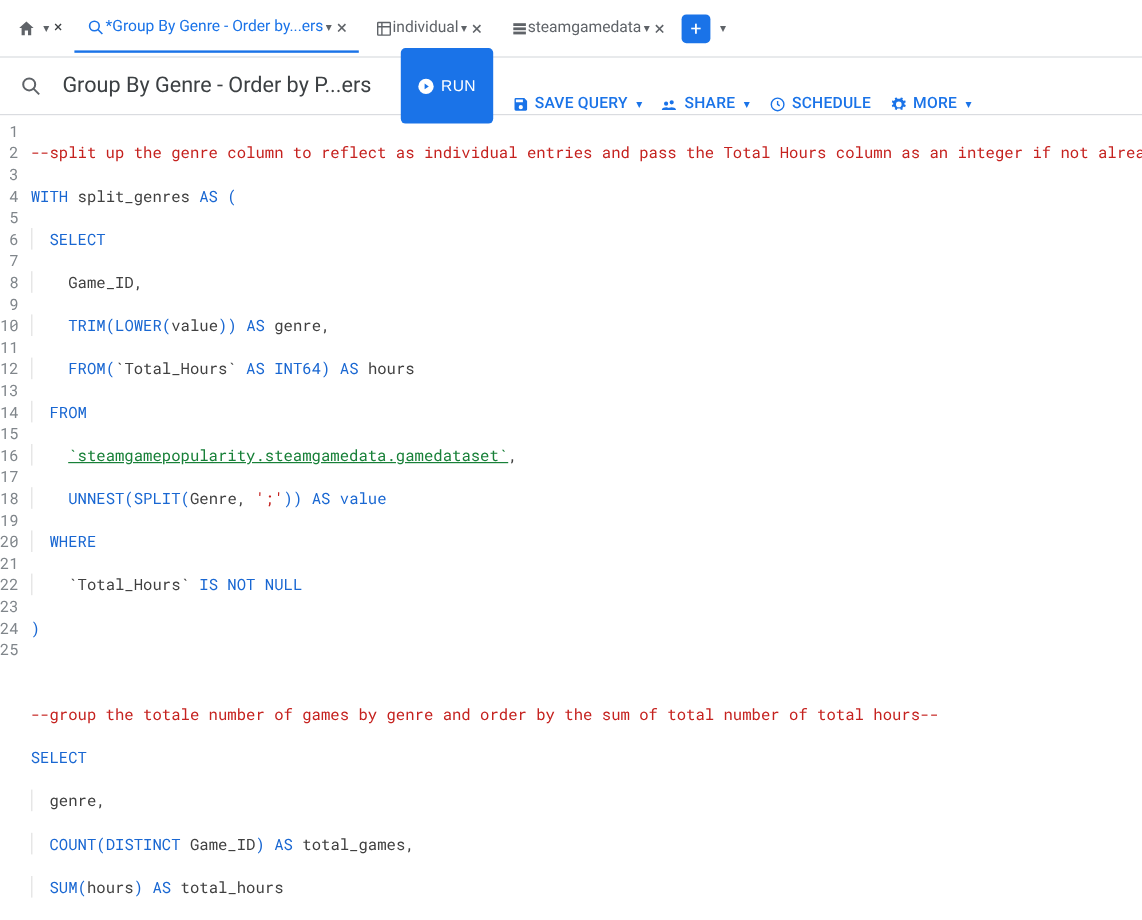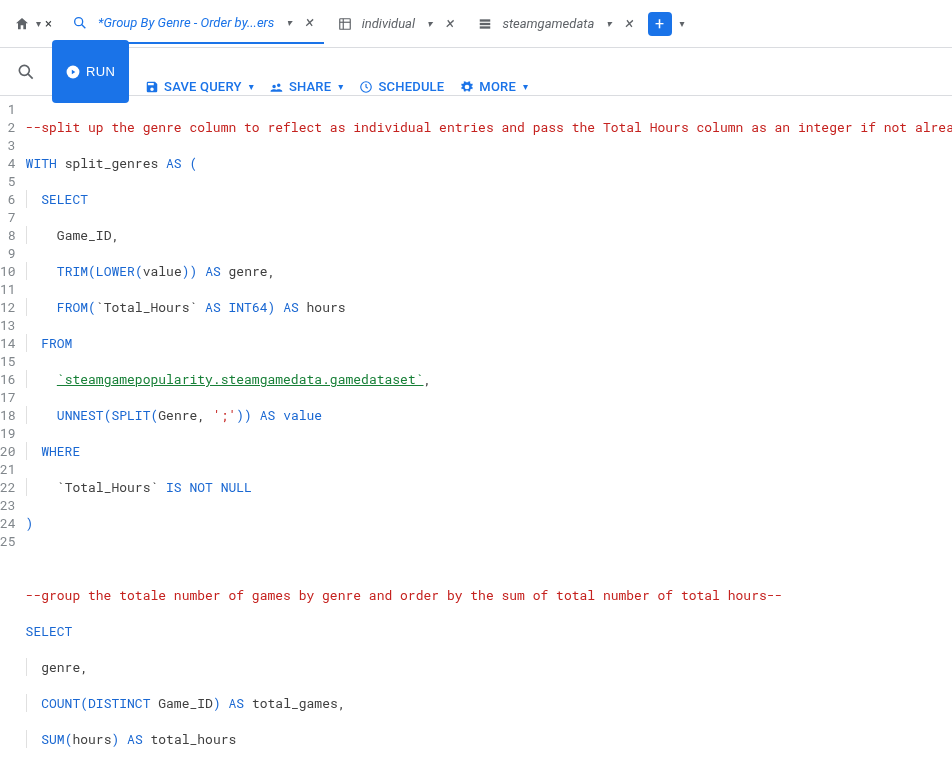--- a/index.html
+++ b/index.html
@@ -1,20 +1,20 @@
 <!DOCTYPE html>
 <html><head>
 <meta charset="utf-8">
 <style>
 * { margin: 0; padding: 0; box-sizing: border-box; }
 body { font-family: 'Google Sans', Roboto, Arial, sans-serif; font-size: 13px; background: #fff; color: #3c4043; width: 952px; height: 767px; overflow: hidden; }
 
 .tabbar { display: flex; align-items: center; height: 48px; border-bottom: 1px solid #dadce0; padding: 0 8px; gap: 4px; }
 .tabbar .home { display: flex; align-items: center; padding: 0 6px; gap: 4px; }
-.tab { display: flex; align-items: center; height: 40px; padding: 0 10px; gap: 10px; border-radius: 0; cursor: pointer; color: #5f6368; white-space: nowrap; font-style: italic; }
+.tab { display: flex; align-items: center; height: 40px; padding: 0 10px; gap: 0; border-radius: 0; cursor: pointer; color: #5f6368; white-space: nowrap; }
 .tab.active { border-bottom: 2px solid #1a73e8; color: #1a73e8; }
 .tab .close { margin-left: 4px; color: #5f6368; font-size: 16px; }
 .plus-tab { background: #1a73e8; color: #fff; width: 24px; height: 24px; border-radius: 4px; display: flex; align-items: center; justify-content: center; font-size: 16px; }
 
 .toolbar { display: flex; align-items: center; height: 48px; padding: 0 16px; gap: 16px; border-bottom: 1px solid #dadce0; }
 .toolbar .qicon { font-size: 18px; color: #5f6368; }
 .toolbar .title { font-size: 18px; color: #3c4043; flex: 0 0 auto; margin-right: 8px; }
 .run-btn { background: #1a73e8; color: #fff; border: none; border-radius: 4px; padding: 24px 14px; font-size: 13px; font-weight: 500; display: flex; align-items: center; gap: 6px; cursor: pointer; letter-spacing: 0.3px; }
 .tool-link { color: #1a73e8; font-weight: 500; display: flex; align-items: center; gap: 5px; cursor: pointer; font-size: 13px; letter-spacing: 0.2px; margin-top: 30px; }
 
@@ -81,20 +81,21 @@
   <span class="arrow-down" style="margin-left:4px">▾</span>
 </div>
 
 <div class="toolbar">
   <span class="qicon">
     <svg width="20" height="20" viewBox="0 0 24 24">
         <circle cx="10" cy="10" r="6" stroke="#5f6368" stroke-width="2" fill="none"></circle>
         <line x1="14" y1="14" x2="20" y2="20" stroke="#5f6368" stroke-width="2"></line>
       </svg>
   </span>
+  <span class="title">Group By Genre - Order by P...ers</span>
   <button class="run-btn">
     <svg width="14" height="14" viewBox="0 0 24 24">
         <circle cx="12" cy="12" r="11" fill="#fff"></circle>
         <path d="M10 8l6 4-6 4z" fill="#1a73e8"></path>
       </svg>
     <span>RUN</span>
   </button>
   <div class="tool-link">
     <svg class="ico-sm" viewBox="0 0 24 24">
         <path fill="#1a73e8" d="M17 3H5a2 2 0 00-2 2v14a2 2 0 002 2h14a2 2 0 002-2V7l-4-4zm-5 16a3 3 0 110-6 3 3 0 010 6zm3-10H5V5h10v4z"></path>

